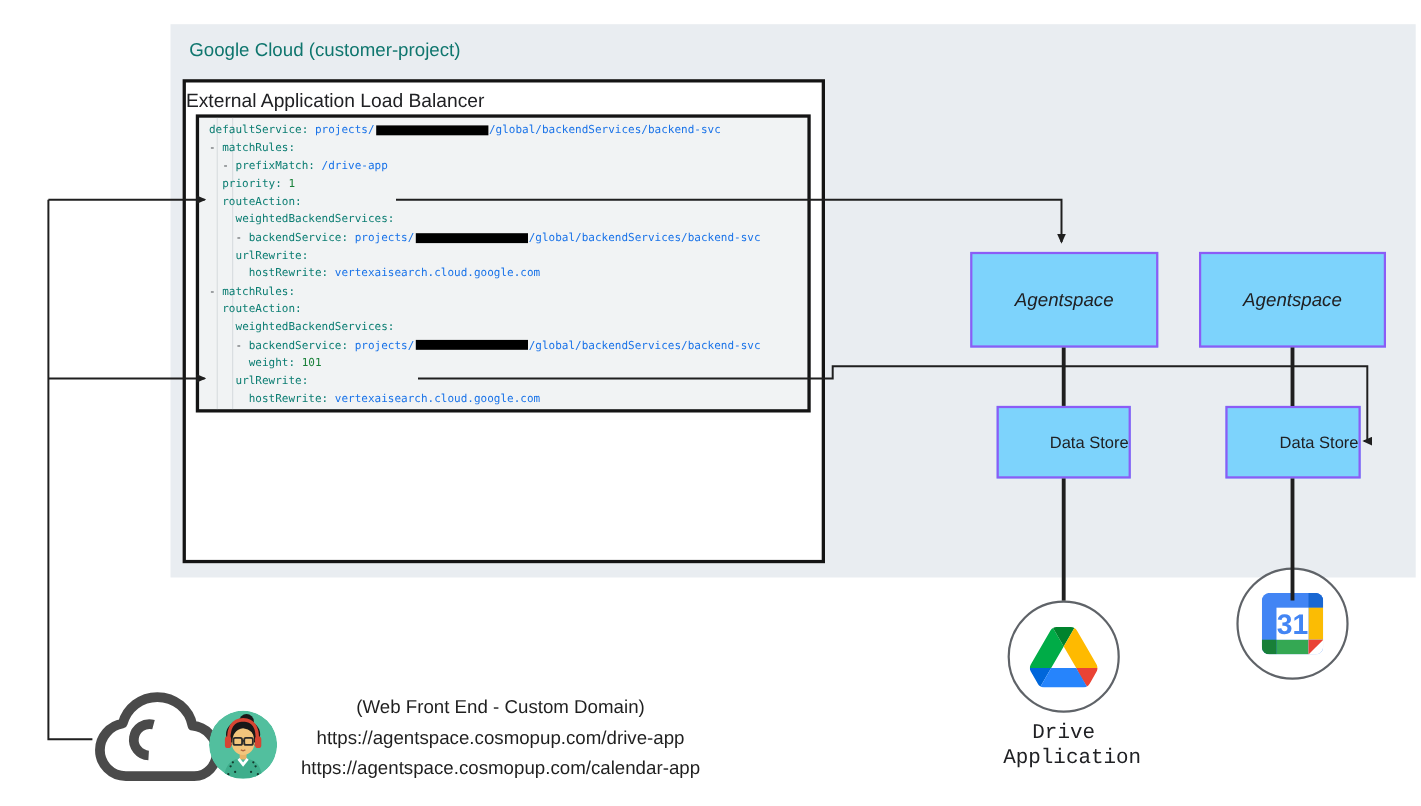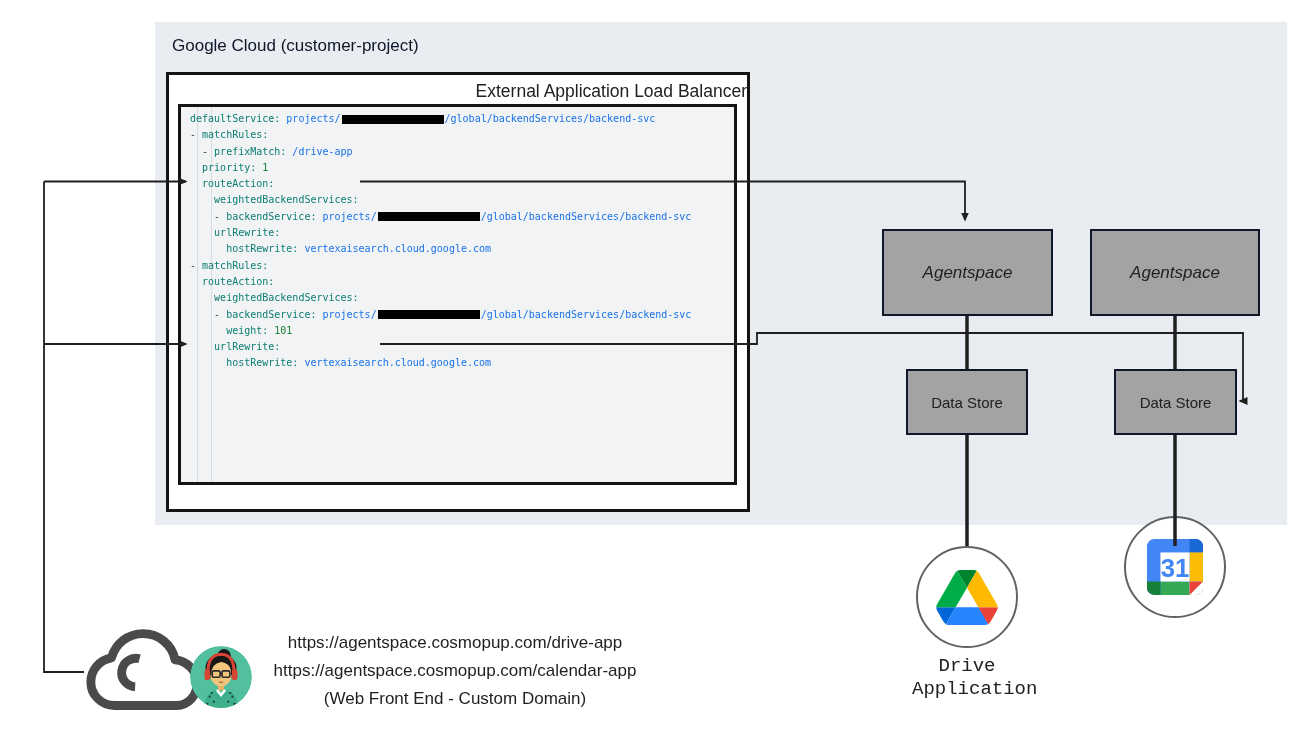--- a/index.html
+++ b/index.html
@@ -1,37 +1,37 @@
 <!DOCTYPE html>
 <html><head>
 <meta charset="utf-8">
 <style>
   html,body{margin:0;padding:0;background:#ffffff;}
   body{font-family:"Liberation Sans",sans-serif;color:#202124;}
   .canvas{position:relative;width:1292px;height:733px;background:#ffffff;overflow:hidden;}
 
   .gcp-panel{position:absolute;left:155px;top:22px;width:1132px;height:503px;background:#e9edf1;z-index:1;}
-  .gcp-label{position:absolute;left:172px;top:36px;font-size:17px;color:#0f172a;z-index:2;}
+  .gcp-label{position:absolute;left:172px;top:36px;font-size:17px;color:#0f766e;z-index:2;}
 
   .lb-box{position:absolute;left:166px;top:72px;width:584px;height:440px;background:#ffffff;border:3px solid #141414;box-sizing:border-box;z-index:2;}
-  .lb-title{position:absolute;left:0;top:6px;width:100%;text-align:right;font-size:17.5px;color:#202124;}
+  .lb-title{position:absolute;left:0;top:6px;width:100%;text-align:left;font-size:17.5px;color:#202124;}
 
-  .code-box{position:absolute;left:178px;top:104px;width:559px;height:381px;background:#f1f3f4;border:3px solid #141414;box-sizing:border-box;z-index:2;overflow:hidden;padding-left:16px;}
+  .code-box{position:absolute;left:178px;top:104px;width:559px;height:271px;background:#f1f3f4;border:3px solid #141414;box-sizing:border-box;z-index:2;overflow:hidden;padding-left:16px;}
   .indent-guide{position:absolute;top:0;bottom:0;width:1px;background:#d8dcdf;}
   .code-inner{position:absolute;left:9px;top:4px;right:2px;}
   .code-line{white-space:pre;font-family:"DejaVu Sans Mono",monospace;font-size:10px;height:16.3px;line-height:16.3px;}
   .tok-plain{color:#3c4043;}
   .tok-key{color:#0b7d72;}
   .tok-val{color:#1a73e8;}
   .tok-num{color:#188038;}
   .tok-redact{display:inline-block;width:102px;height:9px;background:#000;vertical-align:middle;margin:0 1px;}
 
-  .node{position:absolute;background:#a3a3a3;border:2px solid #0f172a;box-sizing:border-box;display:flex;align-items:center;justify-content:center;z-index:3;}
+  .node{position:absolute;background:#7dd3fc;border:2px solid #8b5cf6;box-sizing:border-box;display:flex;align-items:center;justify-content:center;z-index:3;}
   .agentspace{font-style:italic;font-size:17px;}
-  .datastore{font-size:15px;}
+  .datastore{font-size:15px;justify-content:flex-end;}
 
   .app-circle{position:absolute;width:102px;height:102px;border-radius:50%;background:#ffffff;border:2px solid #5f6368;box-sizing:border-box;display:flex;align-items:center;justify-content:center;z-index:3;}
   .app-label{position:absolute;text-align:center;font-size:19px;line-height:23px;color:#202124;z-index:3;font-family:Liberation Mono, monospace;}
 
   .url-block{position:absolute;left:250px;top:629px;width:410px;text-align:center;font-size:17px;line-height:28px;color:#1f1f1f;z-index:3;}
 
   .lines-overlay{position:absolute;left:0;top:0;width:1292px;height:733px;z-index:5;pointer-events:none;}
   .cloud-wrap{position:absolute;left:80px;top:626px;width:128px;height:98px;z-index:3;}
   .avatar-wrap{position:absolute;left:190px;top:646px;width:62px;height:62px;z-index:4;}
 </style>
@@ -157,25 +157,25 @@
             <circle cx="37" cy="54" r="1"></circle>
             <circle cx="43" cy="56" r="1"></circle>
           <circle cx="21" cy="45.5" r="1"></circle>
             <circle cx="39" cy="45.5" r="1"></circle>
         </g>
       </g>
     </svg>
   </div>
 
   <div class="url-block">
+    <div>(Web Front End - Custom Domain)</div>
     <div id="frontend-urls">
         <div>https://agentspace.cosmopup.com/drive-app</div>
         <div>https://agentspace.cosmopup.com/calendar-app</div>
       </div>
-    <div>(Web Front End - Custom Domain)</div>
   </div>
 
   <svg class="lines-overlay">
     <defs>
       <marker id="arrow" markerWidth="9" markerHeight="8" refX="7.5" refY="4" orient="auto" markerUnits="userSpaceOnUse">
         <path d="M0,0 L9,4 L0,8 z" fill="#1f1f1f"></path>
       </marker>
     </defs>
 
     <path d="M44,181.5 L44,672 L84,672" fill="none" stroke="#1f1f1f" stroke-width="1.8"></path>

